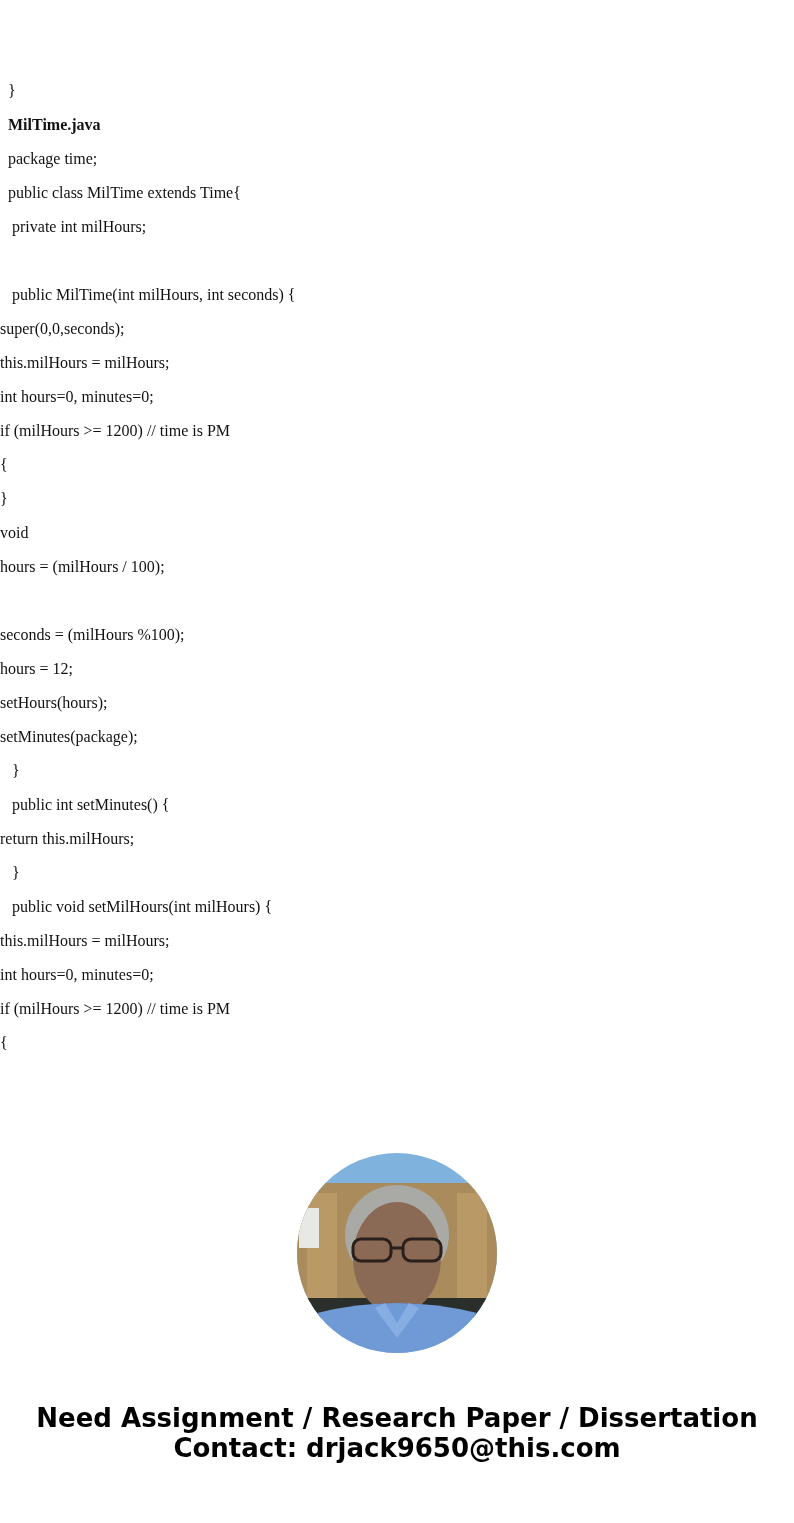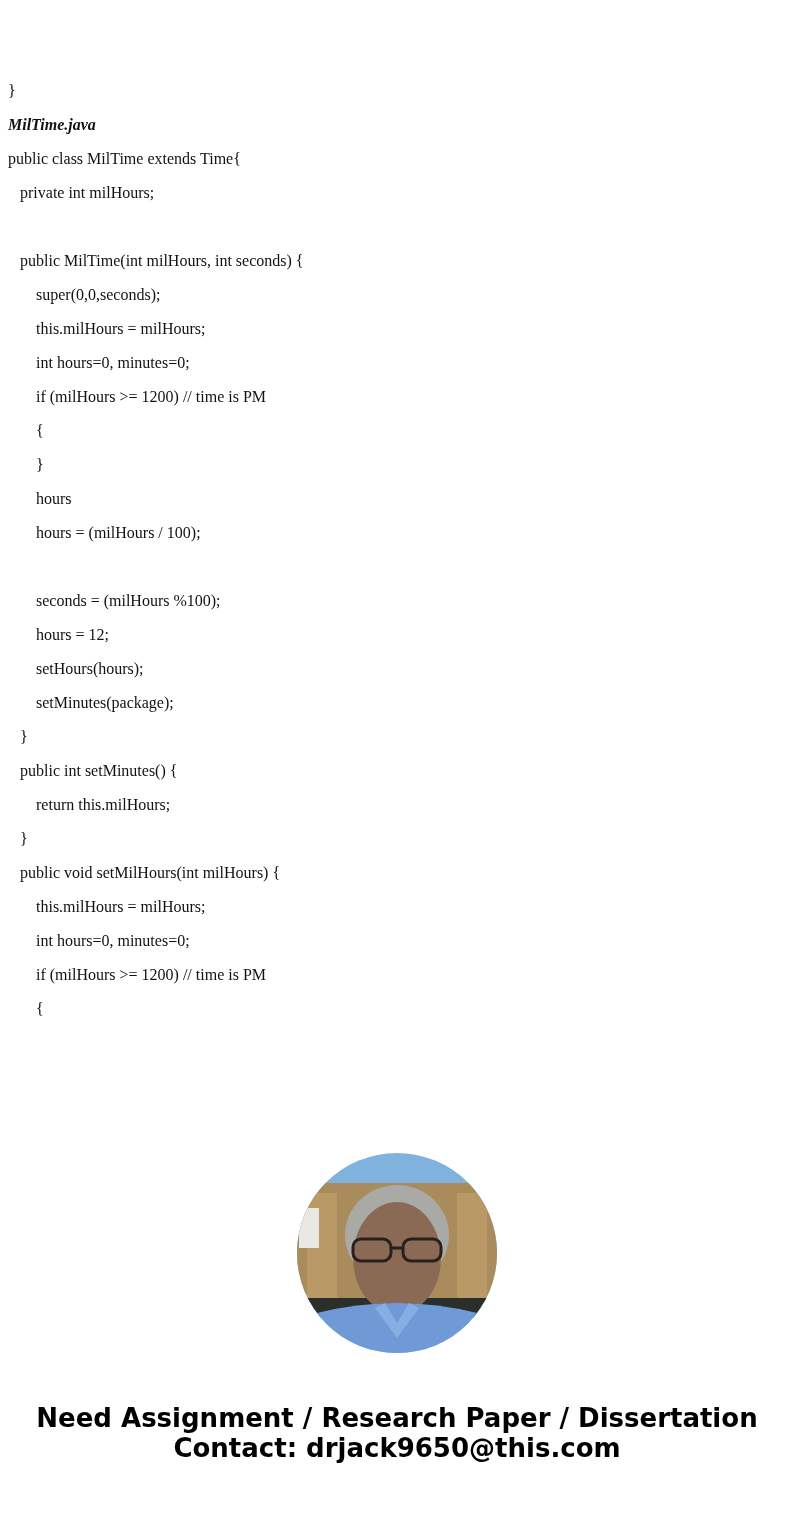--- a/index.html
+++ b/index.html
@@ -1,47 +1,48 @@
 <!DOCTYPE html>
 <html><head>
 <meta charset="utf-8">
 <style>
   html, body { margin: 0; padding: 0; background: #ffffff; }
   body { width: 794px; height: 1523px; position: relative; overflow: hidden;
          font-family: "Liberation Serif", serif; color: #111; }
   .doc { position: absolute; left: 0; top: 74px; width: 794px; }
   .line { height: 34px; line-height: 34px; font-size: 16px; white-space: pre; }
   .l0 { padding-left: 8px; }
-  .l1 { padding-left: 20px; }
-  .l2 { padding-left: 36px; }
-  .title { font-weight: bold; font-style: italic; }
+  .l1 { padding-left: 12px; }
+  .l2 { }
+  .title { font-weight: bold; }
   .photo-wrap { position: absolute; left: 297px; top: 1153px; width: 200px; height: 200px;
                 border-radius: 50%; overflow: hidden; }
   .photo-wrap svg { display: block; }
   .cta { position: absolute; left: 0; top: 1403px; width: 794px; text-align: center;
          font-family: "DejaVu Sans", sans-serif; font-weight: bold; font-size: 26px;
          line-height: 30px; color: #000; }
 </style>
 </head>
 <body>
 
 <div class="doc" id="doc">
     <div class="line l0">}</div>
     <div class="line l0 title">MilTime.java</div>
+    <div class="line l0">package time;</div>
     <div class="line l0">public class MilTime extends Time{</div>
     <div class="line l1">private int milHours;</div>
     <div class="line l1"></div>
     <div class="line l1">public MilTime(int milHours, int seconds) {</div>
     <div class="line l2">super(0,0,seconds);</div>
     <div class="line l2">this.milHours = milHours;</div>
     <div class="line l2">int hours=0, minutes=0;</div>
     <div class="line l2">if (milHours &gt;= 1200) // time is PM</div>
     <div class="line l2">{</div>
     <div class="line l2">}</div>
-    <div class="line l2">hours</div>
+    <div class="line l2">void</div>
     <div class="line l2">hours = (milHours / 100);</div>
     <div class="line l2"></div>
     <div class="line l2">seconds = (milHours %100);</div>
     <div class="line l2">hours = 12;</div>
     <div class="line l2">setHours(hours);</div>
     <div class="line l2">setMinutes(package);</div>
     <div class="line l1">}</div>
     <div class="line l1">public int setMinutes() {</div>
     <div class="line l2">return this.milHours;</div>
     <div class="line l1">}</div>

